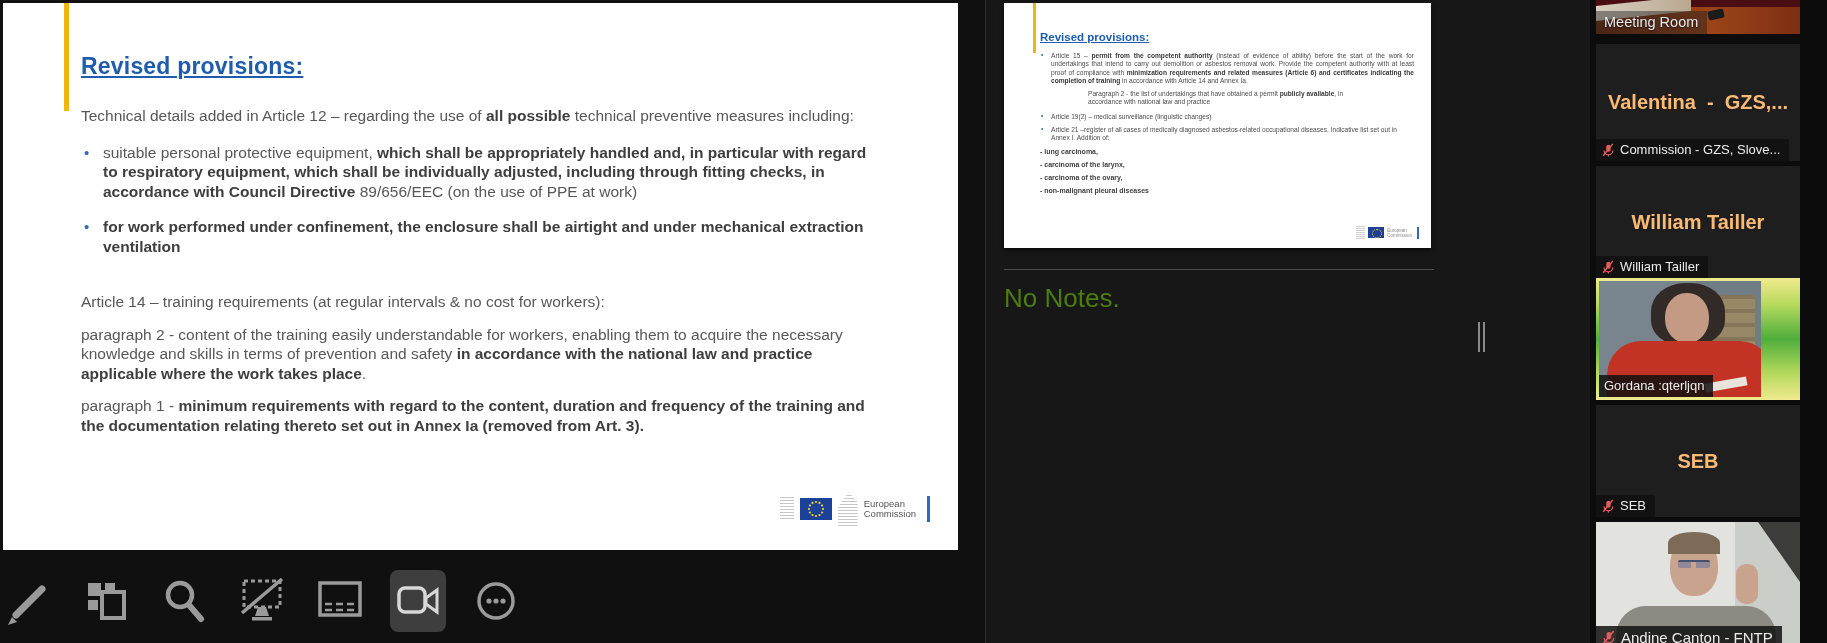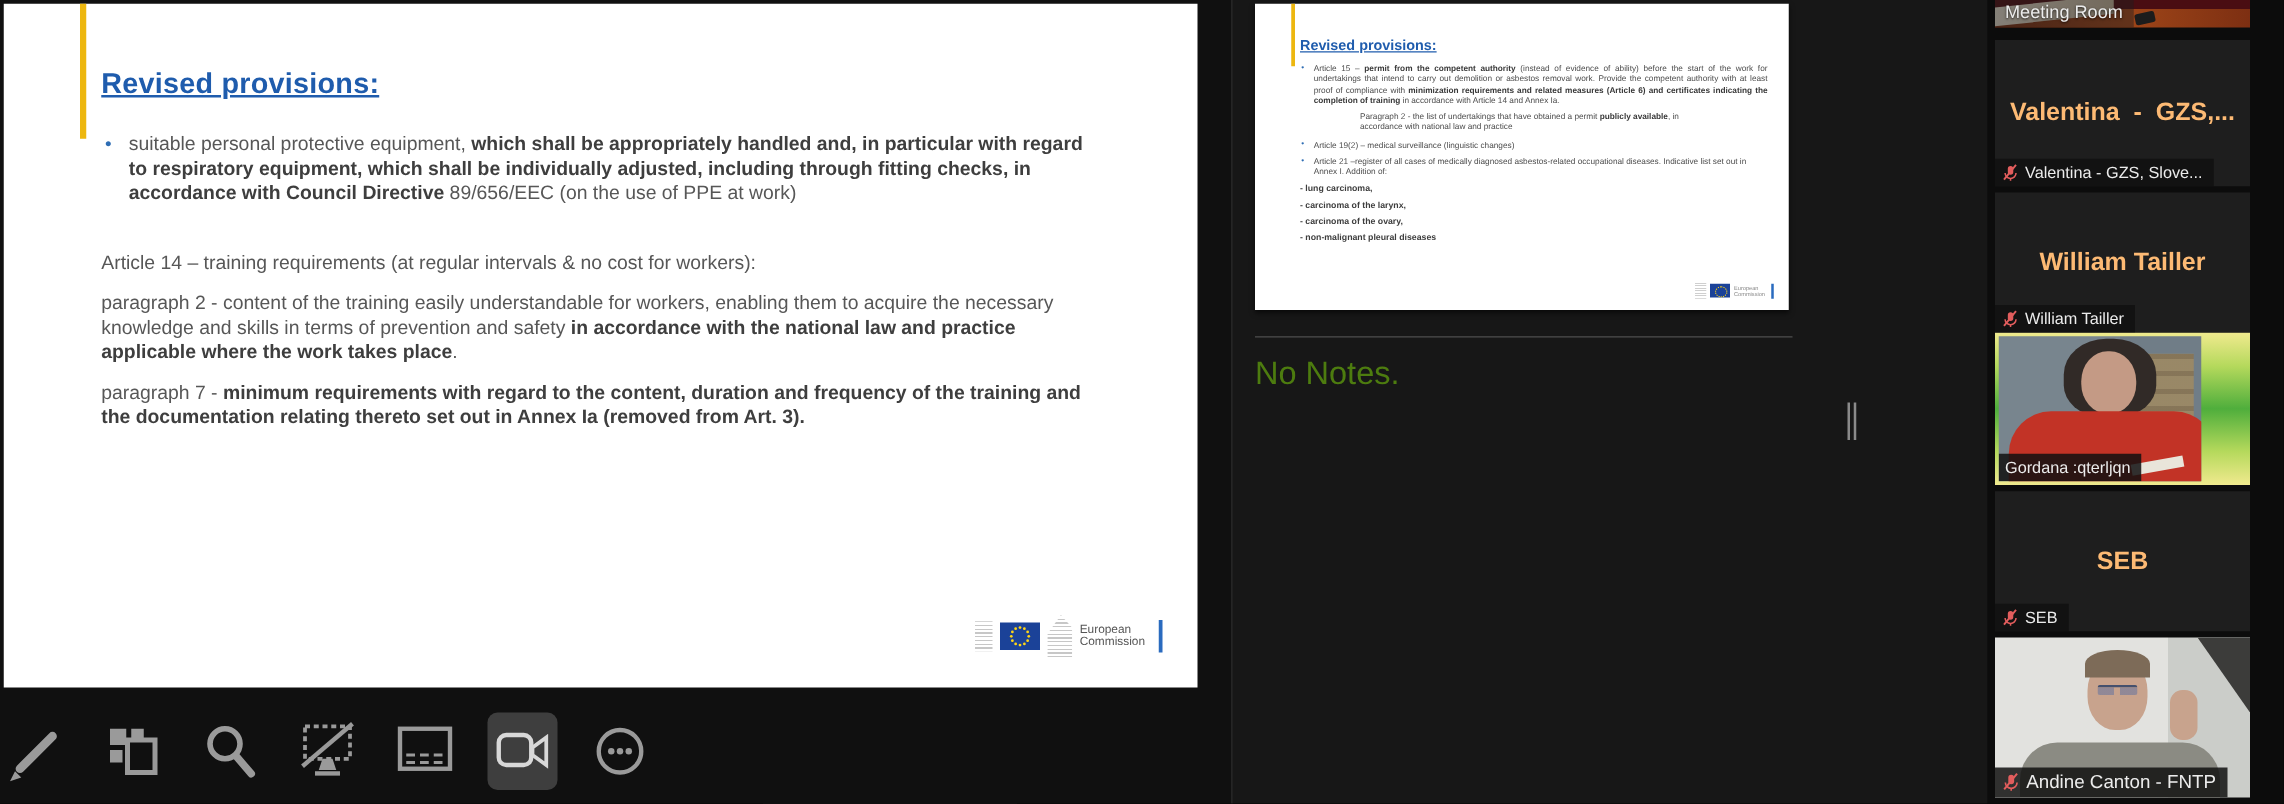--- a/index.html
+++ b/index.html
@@ -82,21 +82,21 @@
   .chip { position:absolute; left:0; bottom:0; display:flex; align-items:center; gap:5px;
           background:rgba(16,16,16,.85); padding:3px 9px 4px 5px; font-size:13px; color:#ececec;
           white-space:nowrap; max-width:100%; }
   .chip.no-icon { background:rgba(30,30,30,.45); padding-left:8px; font-size:14.5px;
                   text-shadow:0 1px 2px rgba(0,0,0,.8); }
   .tile-active-frame { margin-top:0; padding:3px;
         background:linear-gradient(180deg,#f0ea8e 0%,#b5d95c 22%,#4fae3c 50%,#b5d95c 78%,#f0ea8e 100%); }
   .tile-active-frame .tile { width:162px; }
 
   
-  .v-meeting { height:22px;
+  .v-meeting { height:34px;
     background:
       radial-gradient(circle 2px at 8px 20px,  #d98a2b 0 2px, transparent 3px),
       radial-gradient(circle 2px at 20px 26px, #c97a22 0 2px, transparent 3px),
       linear-gradient(180deg,#4a0d12 0 7px, transparent 7px),
       linear-gradient(90deg,#6e2a10,#9c4418 55%,#7d2f12);
     background-size:28px 16px, 28px 16px, 100% 100%, 100% 100%; }
   .v-meeting .mr-table { position:absolute; left:0; top:1px; width:95px; height:15px;
       background:linear-gradient(90deg,#d8cfc0,#b9a890); transform:skewY(-6deg); }
   .v-meeting .mr-speaker { position:absolute; left:112px; top:10px; width:16px; height:9px;
       background:#1c1c1c; transform:rotate(-12deg); border-radius:2px; }
@@ -132,26 +132,28 @@
 <body>
 
 <div id="app">
 
   <div class="stage">
     <div class="slide-main">
       <div class="gold-bar"></div>
       <div class="slide-content">
         <span class="slide-heading">Revised provisions:</span>
         <div class="slide-body">
+          <p class="intro"><span>Technical details added in Article 12 – regarding the use of </span><strong>all possible</strong><span> technical preventive measures including:</span></p>
           <ul class="sbullets">
             <li><span>suitable personal protective equipment, </span><strong>which shall be appropriately handled and, in particular with regard to respiratory equipment, which shall be individually adjusted, including through fitting checks, in accordance with Council Directive</strong><span> 89/656/EEC (on the use of PPE at work)</span></li>
+            <li><strong>for work performed under confinement, the enclosure shall be airtight and under mechanical extraction ventilation</strong></li>
           </ul>
           <p class="art14">Article 14 – training requirements (at regular intervals &amp; no cost for workers):</p>
           <p class="para"><span>paragraph 2 - content of the training easily understandable for workers, enabling them to acquire the necessary knowledge and skills in terms of prevention and safety </span><strong>in accordance with the national law and practice applicable where the work takes place</strong><span>.</span></p>
-          <p class="para"><span>paragraph 7 - </span><strong>minimum requirements with regard to the content, duration and frequency of the training and the documentation relating thereto set out in Annex Ia (removed from Art. 3).</strong></p>
+          <p class="para"><span>paragraph 1 - </span><strong>minimum requirements with regard to the content, duration and frequency of the training and the documentation relating thereto set out in Annex Ia (removed from Art. 3).</strong></p>
         </div>
       </div>
 
       <div class="eu-logo">
         <div class="logo-lines ll-left"></div>
         <div class="eu-flag-wrap">
           <svg width="32" height="22" viewBox="0 0 32 22">
             <g fill="#ffd617">
               <circle cx="16" cy="4" r="1.1"></circle>
                 <circle cx="19.5" cy="4.9" r="1.1"></circle>
@@ -280,21 +282,21 @@
 
       <div class="tile" style="height:117px; margin-top:10px;">
         <div class="display-name">Valentina  -  GZS,...</div>
         <div class="chip">
           <svg width="14" height="14" viewBox="0 0 16 16">
             <rect x="6" y="2" width="5" height="8" rx="2.5" fill="#e25d5d"></rect>
             <path d="M3.5 8.5 a5 5 0 0 0 10 0" stroke="#e25d5d" stroke-width="1.4" fill="none"></path>
             <line x1="8.5" y1="13.5" x2="8.5" y2="15.5" stroke="#e25d5d" stroke-width="1.4"></line>
             <line x1="2.5" y1="14.5" x2="13.5" y2="1" stroke="#e25d5d" stroke-width="1.7"></line>
           </svg>
-          <span>Valentina - GZS, Slove...</span>
+          <span>Commission - GZS, Slove...</span>
         </div>
       </div>
 
       <div class="tile" style="height:112px; margin-top:5px;padding-left:19px;">
         <div class="display-name">William Tailler</div>
         <div class="chip">
           <svg width="14" height="14" viewBox="0 0 16 16">
             <rect x="6" y="2" width="5" height="8" rx="2.5" fill="#e25d5d"></rect>
             <path d="M3.5 8.5 a5 5 0 0 0 10 0" stroke="#e25d5d" stroke-width="1.4" fill="none"></path>
             <line x1="8.5" y1="13.5" x2="8.5" y2="15.5" stroke="#e25d5d" stroke-width="1.4"></line>

